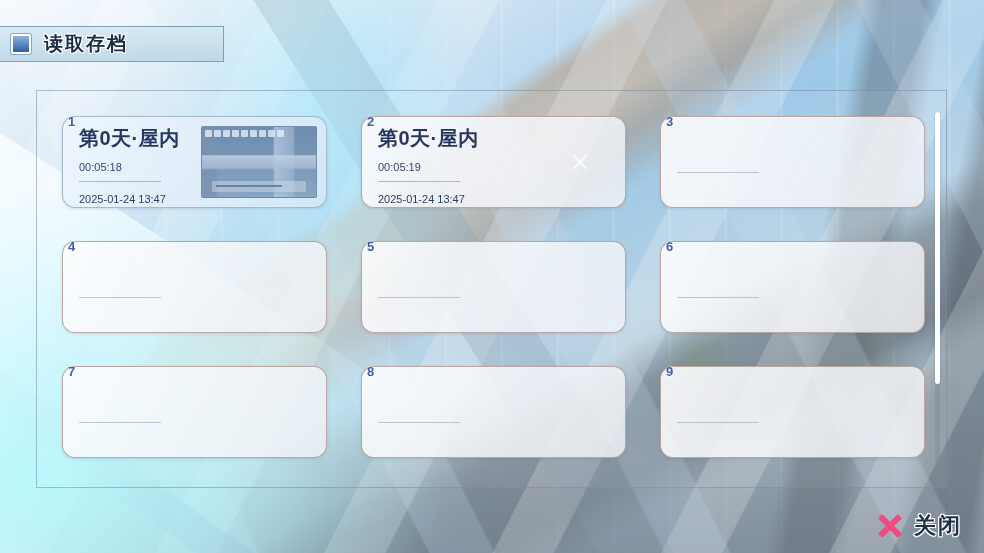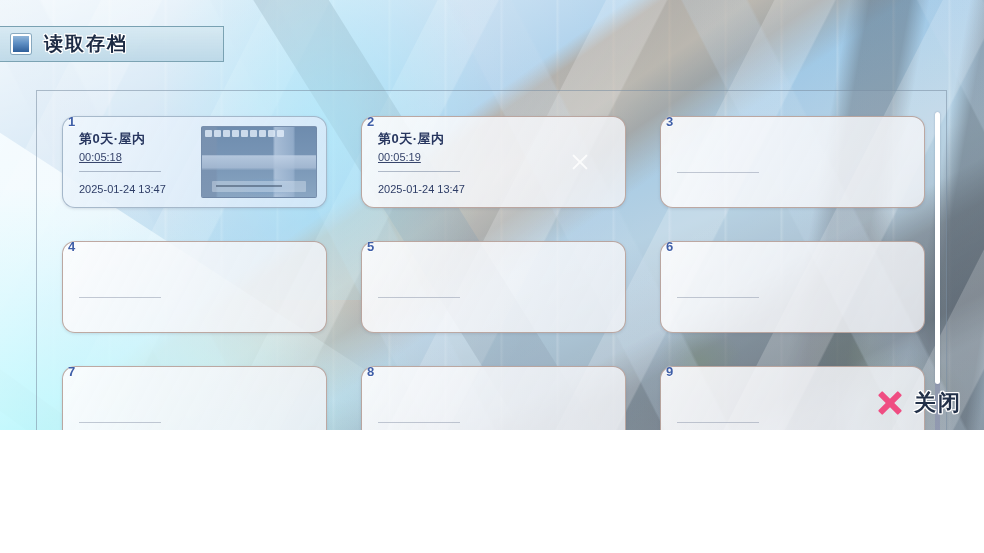--- a/index.html
+++ b/index.html
@@ -7,21 +7,21 @@
   html, body {
     width: 984px;
     height: 553px;
     overflow: hidden;
     font-family: "Liberation Sans", "DejaVu Sans", sans-serif;
   }
 
   #screen {
     position: relative;
     width: 984px;
-    height: 430px;
+    height: 553px;
     overflow: hidden;
     background: #c4b5fd;
   }
 
   
   .bg-photo {
     position: absolute;
     inset: 0;
     background:
       
@@ -210,33 +210,32 @@
     z-index: 4;
     pointer-events: none;
   }
 
   .slot-body {
     position: absolute;
     left: 16px; top: 13px;
     width: 150px;
   }
   .slot-title {
-    font-size: 13px;
+    font-size: 20px;
     font-weight: bold;
     color: #27365f;
     letter-spacing: .5px;
     line-height: 17px;
     white-space: nowrap;
   }
   .slot-time {
-    margin-top: 3px;
+    margin-top: 13px;
     font-size: 11px;
     color: #37456c;
     line-height: 14px;
-    text-decoration: underline;
   }
   .slot-divider {
     margin-top: 7px;
     width: 82px;
     height: 1px;
     background: rgba(120,134,158,.55);
   }
   .slot-date {
     margin-top: 10px;
     font-size: 11px;

